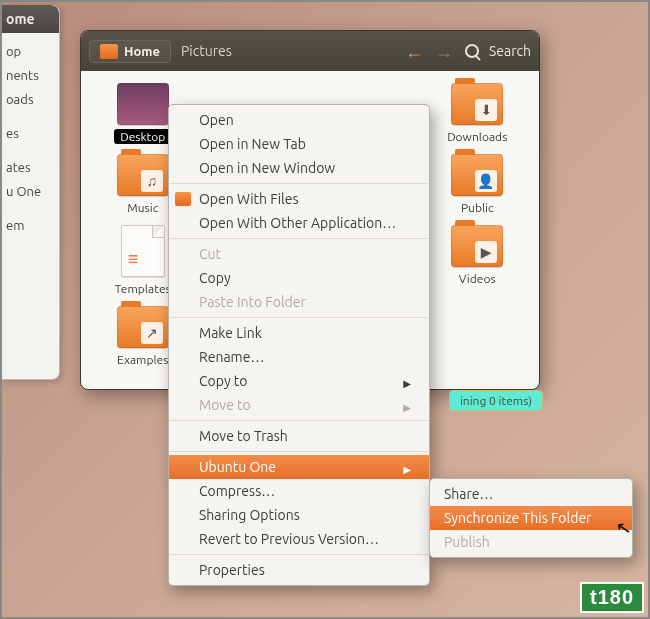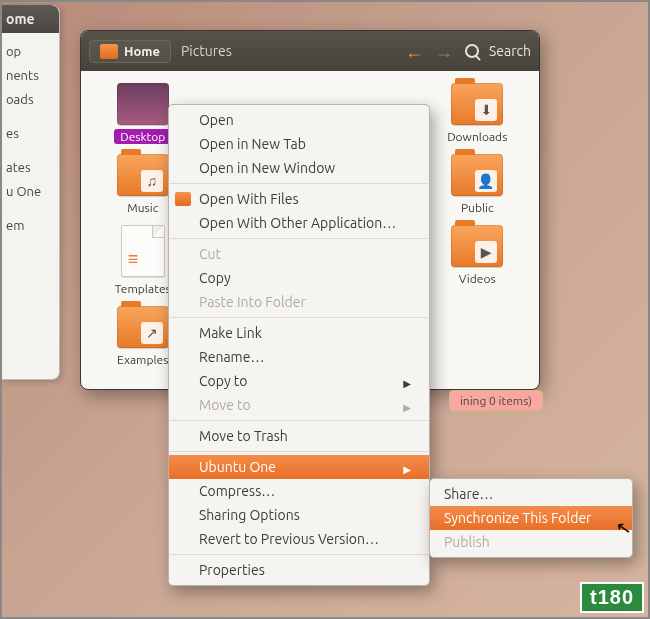--- a/index.html
+++ b/index.html
@@ -20,33 +20,33 @@
 .crumb-text { color: #d8d4cc; font-size: 14px; }
 .toolbar-spacer { flex: 1; }
 .nav-arrow { width: 20px; height: 20px; color: #f6934a; font-size: 18px; font-weight: bold; opacity: .95; }
 .nav-arrow.dim { color: #b8a892; opacity: .6; }
 .search-ico { width: 14px; height: 14px; border: 2px solid #e8e4dc; border-radius: 50%; position: relative; }
 .search-ico::after { content: ""; position: absolute; width: 6px; height: 2px; background: #e8e4dc; transform: rotate(45deg); bottom: -3px; right: -4px; }
 .search-lbl { color: #e8e4dc; font-size: 14px; }
 
 .fm-content { position: relative; padding: 12px 8px; display: grid; grid-template-columns: repeat(4, 1fr); gap: 10px 4px; }
 .file-item { display: flex; flex-direction: column; align-items: center; gap: 4px; font-size: 12px; color: #3a3a3a; }
-.file-item.sel .fi-label { background: #a21caf; color: #fff; border-radius: 3px; padding: 1px 6px; }
+.file-item.sel .fi-label { background: #000000; color: #fff; border-radius: 3px; padding: 1px 6px; }
 .fi-label { padding: 1px 4px; white-space: nowrap; }
 .folder-ico { width: 52px; height: 42px; background: linear-gradient(#f9a55d,#e77a28); border-radius: 4px; position: relative; box-shadow: inset 0 0 0 1px rgba(0,0,0,.1), 0 1px 0 rgba(0,0,0,.15); }
 .folder-ico::before { content: ""; position: absolute; top: -5px; left: 4px; width: 20px; height: 6px; background: #e77a28; border-radius: 2px 2px 0 0; }
 .folder-ico.desktop { background: linear-gradient(#6b3d5e,#a85a7f); }
 .folder-ico.desktop::before { display:none; }
 .folder-ico .badge { position: absolute; right: 6px; bottom: 4px; width: 22px; height: 22px; background: rgba(255,255,255,.88); border-radius: 3px; display:flex; align-items:center; justify-content:center; font-size:14px; color:#555; }
 .file-ico { width: 44px; height: 52px; background: #fdfcfa; border: 1px solid #cfc9bf; border-radius: 2px; position: relative; box-shadow: 0 1px 0 rgba(0,0,0,.1); }
 .file-ico .corner { position:absolute; top:0; right:0; width:12px; height:12px; background: linear-gradient(135deg,#eee 50%, transparent 50%); border-left:1px solid #cfc9bf; border-bottom:1px solid #cfc9bf; }
 .file-ico .glyph { position:absolute; bottom:6px; left:6px; font-size:18px; color:#f07d3a; }
 
 .status { position:absolute; right:-4px; bottom:-22px; transform:translateX(0); }
-.status-inner { background:#fca5a5; border:1px solid #c7c176; border-radius:4px; padding:3px 10px; font-size:12px; color:#4a4a33; white-space:nowrap; }
+.status-inner { background:#5eead4; border:1px solid #c7c176; border-radius:4px; padding:3px 10px; font-size:12px; color:#4a4a33; white-space:nowrap; }
 
 
 .ctx { position:absolute; left:168px; top:104px; width:262px; background:#f6f4f1; border:1px solid #b8b3aa; border-radius:5px; box-shadow:4px 6px 16px rgba(0,0,0,.35); font-size:14px; color:#3c3c3c; padding:3px 0; z-index:50; }
 .ctx .row { padding:4px 18px 4px 30px; position:relative; display:flex; align-items:flex-end; justify-content:space-between; white-space:nowrap; }
 .ctx .row.disabled { color:#b0aca4; }
 .ctx .row.hover { background:linear-gradient(#f38c4a,#e86f28); color:#fff;gap:8px; }
 .ctx .sep { height:1px; background:#dedad2; margin:3px 1px; }
 .ctx .appico { position:absolute; left:6px; top:50%; transform:translateY(-50%); width:16px; height:14px; background:linear-gradient(#f6934a,#e06b1f); border-radius:2px; }
 .arrow { font-size:10px; color:inherit; }
 

